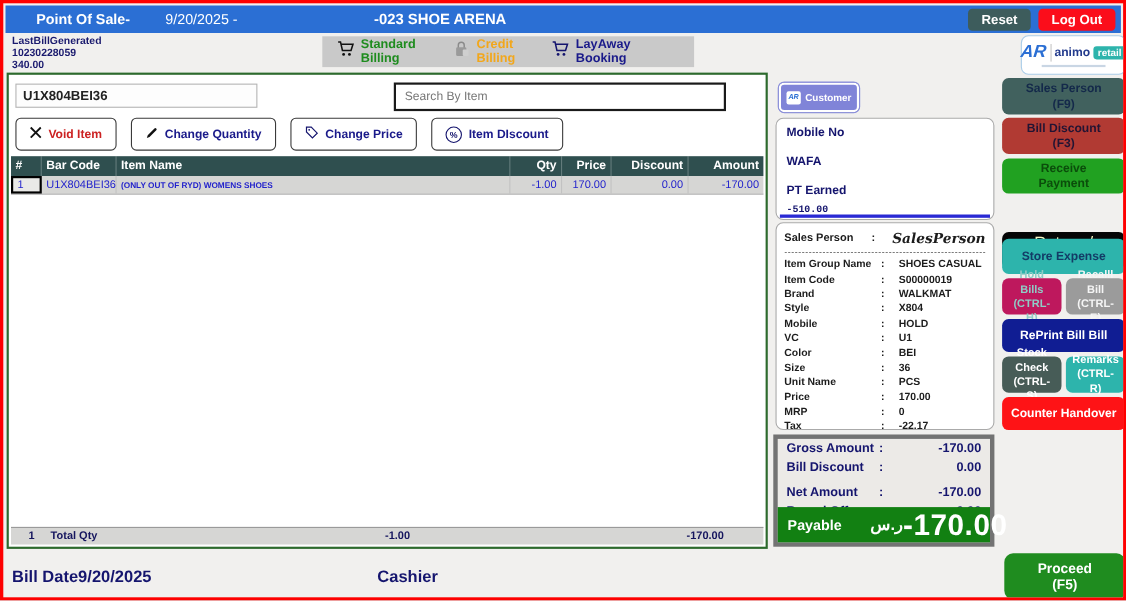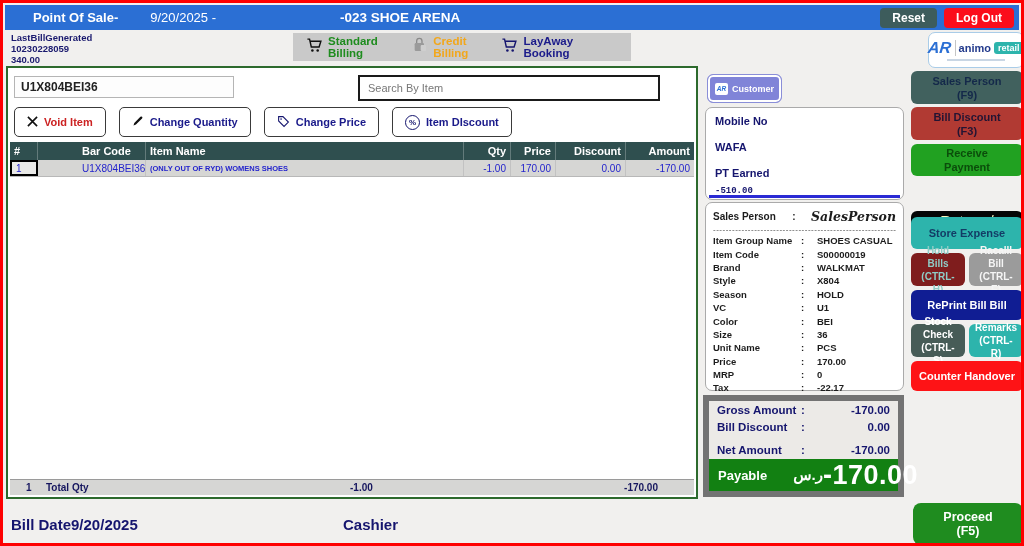--- a/index.html
+++ b/index.html
@@ -55,21 +55,21 @@
 
   
   .grid-header{position:absolute;left:2px;top:74px;width:684px;height:18px;display:flex;background:#2f4f4f;
                color:#fff;font-size:11px;font-weight:bold;align-items:center;box-sizing:border-box;}
   .grid-row{position:absolute;left:2px;top:92px;width:684px;height:17px;display:flex;background:#d6d6d4;
             color:#2323cc;font-size:10px;align-items:center;border-bottom:1px solid #b8b8b8;box-sizing:border-box;cursor:pointer;}
   .gc{box-sizing:border-box;height:100%;display:flex;align-items:center;}
   .grid-header .gc{border-right:1px solid rgba(255,255,255,.25);}
   .grid-row .gc{border-right:1px solid #c2c2c2;}
   .c-num{width:28px;padding-left:4px;}
-  .c-bar{width:68px;padding-left:4px;margin-left:40px;}
+  .c-bar{width:68px;padding-left:4px;}
   .c-name{flex:1;padding-left:4px;}
   .c-qty{width:47px;justify-content:flex-end;padding-right:4px;}
   .c-price{width:45px;justify-content:flex-end;padding-right:4px;}
   .c-disc{width:70px;justify-content:flex-end;padding-right:4px;}
   .c-amt{width:68px;justify-content:flex-end;padding-right:4px;border-right:none !important;}
   .grid-row .c-name{font-size:7.5px;font-weight:bold;}
   .grid-row .c-num.sel{border:2px solid #000;background:#e9e9e7;}
   .grid-footer{position:absolute;left:2px;bottom:2px;width:684px;height:16px;background:#d6d6d4;color:#15155e;
                font-weight:bold;font-size:10px;border-top:1px solid #9a9a9a;box-sizing:border-box;}
   .gf{position:absolute;top:2px;}
@@ -95,42 +95,42 @@
   .sp-row{display:flex;align-items:center;font-weight:bold;height:17px;}
   .sp-label{width:86px;font-size:10px;}
   .sp-colon{width:14px;font-size:10px;}
   .sp-value{font-family:"DejaVu Serif",serif;font-style:italic;font-size:12.5px;margin-left:6px;}
   .divider{font-size:8px;letter-spacing:.5px;color:#444;overflow:hidden;white-space:nowrap;height:9px;line-height:9px;}
   .d-row{display:flex;align-items:center;height:13.4px;font-size:9.5px;font-weight:bold;}
   .d-label{width:88px;}
   .d-colon{width:16px;}
 
   .totals-panel{position:absolute;left:700px;top:392px;width:201px;height:102px;background:#eceae7;
-                border:6px solid #737373;box-sizing:border-box;}
+                border:4px solid #737373;box-sizing:border-box;}
   .t-row{display:flex;align-items:center;height:17px;padding:0 8px;font-size:11.5px;font-weight:bold;color:#15156e;}
   .t-row.gap{margin-top:6px;}
   .t-label{width:84px;}
   .t-colon{width:10px;}
   .t-value{margin-left:auto;}
   .payable{position:absolute;left:0;bottom:0;width:100%;height:32px;background:#128012;color:#fff;
            display:flex;align-items:center;box-sizing:border-box;padding:0 9px;}
   .p-label{font-size:13px;font-weight:bold;}
   .p-cur{font-size:15px;font-weight:bold;margin-left:26px;}
   .p-val{margin-left:auto;font-size:27px;font-weight:bold;letter-spacing:.5px;}
 
   
   .sbtn{position:absolute;left:908px;width:112px;border:none;border-radius:6px;display:flex;flex-direction:column;
         align-items:center;justify-content:center;font-weight:bold;font-size:11px;line-height:14px;text-align:center;
         cursor:pointer;font-family:"Liberation Sans",sans-serif;box-sizing:border-box;}
   .sb-sales{top:68px;height:33px;background:#41615e;color:#14294a;}
   .sb-billdisc{top:104px;height:33px;background:#b13a33;color:#231433;}
   .sb-receive{top:141px;height:32px;background:#21a121;color:#0b4d0b;}
   .sb-return{top:177px;height:33px;background:#050505;color:#fef9c3;font-size:15px;font-weight:normal;margin-top:31px;}
   .sb-store{top:214px;height:32px;background:#2db4ac;color:#133c66;}
-  .sb-hold{top:250px;height:33px;width:54px;background:#7f1d1d;color:#8fccc6;font-size:10px;line-height:13px;}
+  .sb-hold{top:250px;height:33px;width:54px;background:#be185d;color:#8fccc6;font-size:10px;line-height:13px;}
   .sb-recall{top:250px;height:33px;left:966px;width:54px;background:#9b9b9b;color:#f5f5f5;font-size:10px;line-height:13px;}
   .sb-reprint{top:287px;height:30px;background:#101d93;color:#fff;}
   .sb-stock{top:321px;height:33px;width:54px;background:#475c57;color:#fff;font-size:10px;line-height:13px;}
   .sb-remarks{top:321px;height:33px;left:966px;width:54px;background:#2db4ac;color:#fff;font-size:10px;line-height:13px;}
   .sb-counter{top:358px;height:30px;background:#fe1316;color:#fff;}
   .sb-proceed{top:500px;left:910px;width:110px;height:42px;background:#1f8c1f;color:#fff;border-radius:8px;font-size:12.5px;}
 
   
   .bill-date{position:absolute;left:8px;top:513px;font-size:15px;font-weight:bold;color:#15156e;}
   .cashier{position:absolute;left:340px;top:513px;font-size:15px;font-weight:bold;color:#15156e;}
@@ -296,21 +296,21 @@
         <span class="d-label">Brand</span>
         <span class="d-colon">:</span>
         <span class="d-value">WALKMAT</span>
       </div>
     <div class="d-row">
         <span class="d-label">Style</span>
         <span class="d-colon">:</span>
         <span class="d-value">X804</span>
       </div>
     <div class="d-row">
-        <span class="d-label">Season</span>
+        <span class="d-label">Mobile</span>
         <span class="d-colon">:</span>
         <span class="d-value">HOLD</span>
       </div>
     <div class="d-row">
         <span class="d-label">VC</span>
         <span class="d-colon">:</span>
         <span class="d-value">U1</span>
       </div>
     <div class="d-row">
         <span class="d-label">Color</span>

